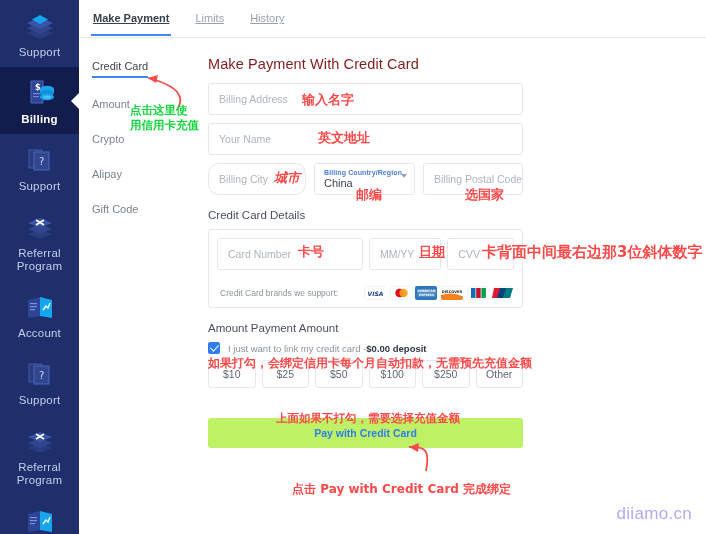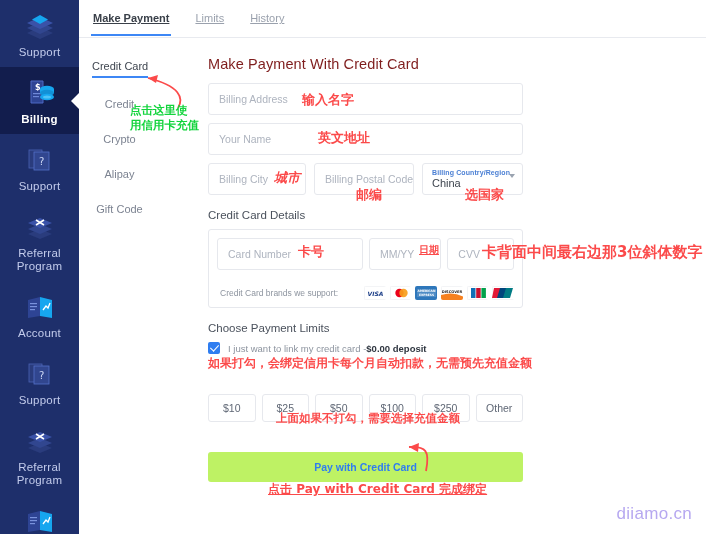--- a/index.html
+++ b/index.html
@@ -67,21 +67,20 @@
   .tab.active::after {
     content: "";
     position: absolute; left: -2px; right: -2px; bottom: -1px;
     height: 2.5px; background: #3d87f5;
   }
 
   
   .methods {
     position: absolute; left: 13px; top: 60px;
     width: 110px;
-    text-align: center;
   }
   .method {
     font-size: 11px;
     color: #7c8391;
     padding: 0 0 3px 0;
     margin-bottom: 20px;
     width: 55px;
     white-space: nowrap;
   }
   .method.active { color: #3f4650; border-bottom: 2px solid #3d87f5; padding-bottom: 4px; width: 56px; }
@@ -108,21 +107,21 @@
     border-radius: 3px;
     background: #fff;
     height: 32px;
     display: flex; align-items: center;
     padding-left: 10px;
     margin-bottom: 8px;
   }
   .ph { font-size: 10.5px; color: #aeb4bf; white-space: nowrap; }
   .row { display: flex; gap: 8px; }
   .row .field { margin-bottom: 0; }
-  .f-city { width: 98px; }
+  .f-city { width: 98px; border-radius: 11px; }
   .f-postal { width: 100px; }
   .f-country {
     width: 101px; height: 32px; flex-direction: column;
     align-items: flex-start; justify-content: center; padding: 3px 0 3px 9px;
   }
   .country-lbl { font-size: 7px; color: #4a7fd4; font-weight: bold; line-height: 9px; letter-spacing: .1px; }
   .country-val { font-size: 11px; color: #3e454f; line-height: 13px; }
   .caret {
     position: absolute; right: 7px; top: 10px;
     width: 0; height: 0;
@@ -160,21 +159,21 @@
     border: solid #fff; border-width: 0 1.6px 1.6px 0;
     transform: rotate(43deg);
   }
   .check-text { font-size: 9.5px; color: #8d949f; white-space: nowrap; }
   .check-text b { color: #2f3640; }
   .amounts { display: flex; gap: 6px; margin-top: 6px; }
   .amt {
     width: 48px; height: 28px;
     border: 1px solid #e6e8ed; border-radius: 3px;
     display: flex; align-items: center; justify-content: center;
-    font-size: 10.5px; color: #5f6775; margin-top: 34px;
+    font-size: 10.5px; color: #5f6775;
   }
   .pay-btn {
     margin-top: 8px;
     height: 30px;
     background: #bef264;
     border-radius: 3px;
     display: flex; align-items: center; justify-content: center;
     font-size: 10.5px; font-weight: bold; color: #2f7df0;
   }
 
@@ -319,49 +318,49 @@
   <div class="main">
 
     <div class="tabs">
       <div class="tab active">Make Payment</div>
       <div class="tab">Limits</div>
       <div class="tab">History</div>
     </div>
 
     <div class="methods">
       <div class="method active">Credit Card</div>
-      <div class="method">Credit</div>
+      <div class="method">Amount</div>
       <div class="method">Crypto</div>
       <div class="method">Alipay</div>
       <div class="method">Gift Code</div>
     </div>
 
     <div class="form">
 
       <div class="section-title">Make Payment With Credit Card</div>
 
       <div class="field">
         <span class="ph">Billing Address</span>
       </div>
 
       <div class="field">
         <span class="ph">Your Name</span>
       </div>
 
       <div class="row">
         <div class="field f-city">
           <span class="ph">Billing City</span>
-        </div>
-        <div class="field f-postal">
-          <span class="ph">Billing Postal Code</span>
         </div>
         <div class="field f-country">
           <span class="country-lbl">Billing Country/Region</span>
           <span class="country-val">China</span>
           <span class="caret"></span>
+        </div>
+        <div class="field f-postal">
+          <span class="ph">Billing Postal Code</span>
         </div>
       </div>
 
       <div class="subsection-title">Credit Card Details</div>
 
       <div class="cc-box">
         <div class="cc-row">
           <div class="field f-cardnum">
             <span class="ph">Card Number</span>
           </div>
@@ -420,21 +419,21 @@
             <svg width="23" height="14" viewBox="0 0 23 14">
               <rect width="23" height="14" fill="#ffffff" stroke="#dde0e6" stroke-width="0.7"></rect>
               <path d="M2,2 L9,2 L6,12 L0,12 Z" fill="#e21836"></path>
               <path d="M8,2 L15,2 L12,12 L5,12 Z" fill="#00447c"></path>
               <path d="M14,2 L21,2 L18,12 L11,12 Z" fill="#007b84"></path>
             </svg>
           </span>
         </div>
       </div>
 
-      <div class="subsection-title">Choose Payment Limits</div>
+      <div class="subsection-title">Amount Payment Amount</div>
 
       <div class="check-row">
         <span class="checkbox"></span>
         <span class="check-text"><span>I just want to link my credit card -</span><b>$0.00 deposit</b></span>
       </div>
 
       <div class="amounts">
         <div class="amt">$10</div>
         <div class="amt">$25</div>
         <div class="amt">$50</div>
@@ -461,25 +460,25 @@
     <span>用信用卡充值</span>
   </div>
 
   <div class="anno" style="left:302px; top:91px; font-size:13px;">输入名字</div>
   <div class="anno" style="left:318px; top:129px; font-size:13px;">英文地址</div>
   <div class="anno" style="left:274px; top:169px; font-size:13px;font-style:italic;">城市</div>
   <div class="anno" style="left:356px; top:186px; font-size:13px;">邮编</div>
   <div class="anno" style="left:465px; top:186px; font-size:13px;">选国家</div>
 
   <div class="anno" style="left:298px; top:243px; font-size:13px;">卡号</div>
-  <div class="anno" style="left:419px; top:243px; font-size:10px;text-decoration:underline;">日期</div>
+  <div class="anno" style="left:419px; top:243px; font-size:13px;text-decoration:underline;">日期</div>
   <div class="anno" style="left:482px; top:243px; font-size:15px;">卡背面中间最右边那3位斜体数字</div>
 
   <div class="anno" style="left:208px; top:355px; font-size:12px;">如果打勾，会绑定信用卡每个月自动扣款，无需预先充值金额</div>
   <div class="anno" style="left:276px; top:411px; font-size:11.5px;">上面如果不打勾，需要选择充值金额</div>
 
   <svg class="anno-svg" style="left:400px; top:441px;" width="42" height="34" viewBox="0 0 42 34">
     <path d="M9,6 C26,5 30,10 26,30" stroke="#fb4a4a" stroke-width="1.8" fill="none"></path>
     <polygon points="9,6 19,2 18,11" fill="#fb4a4a"></polygon>
   </svg>
-  <div class="anno" style="left:268px; top:481px; font-size:12px;text-decoration:underline;">点击 Pay with Credit Card 完成绑定</div>
+  <div class="anno" style="left:292px; top:481px; font-size:12px;">点击 Pay with Credit Card 完成绑定</div>
 
 </div>
 
 </body></html>

